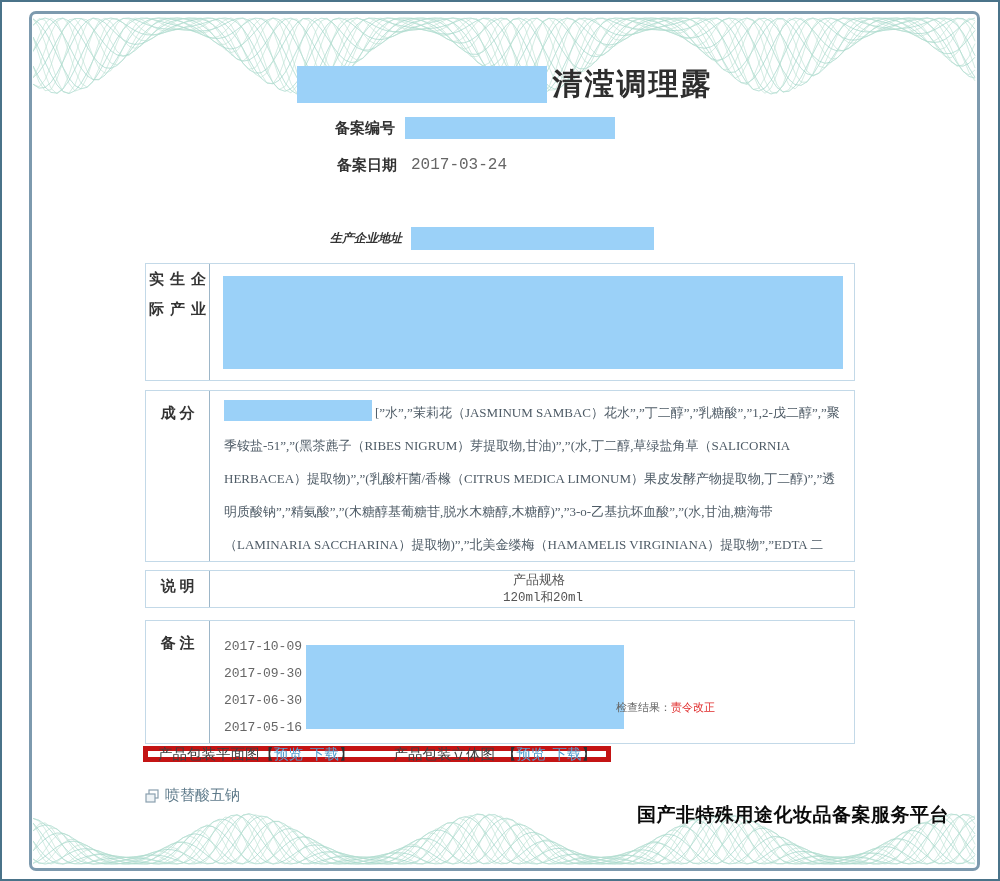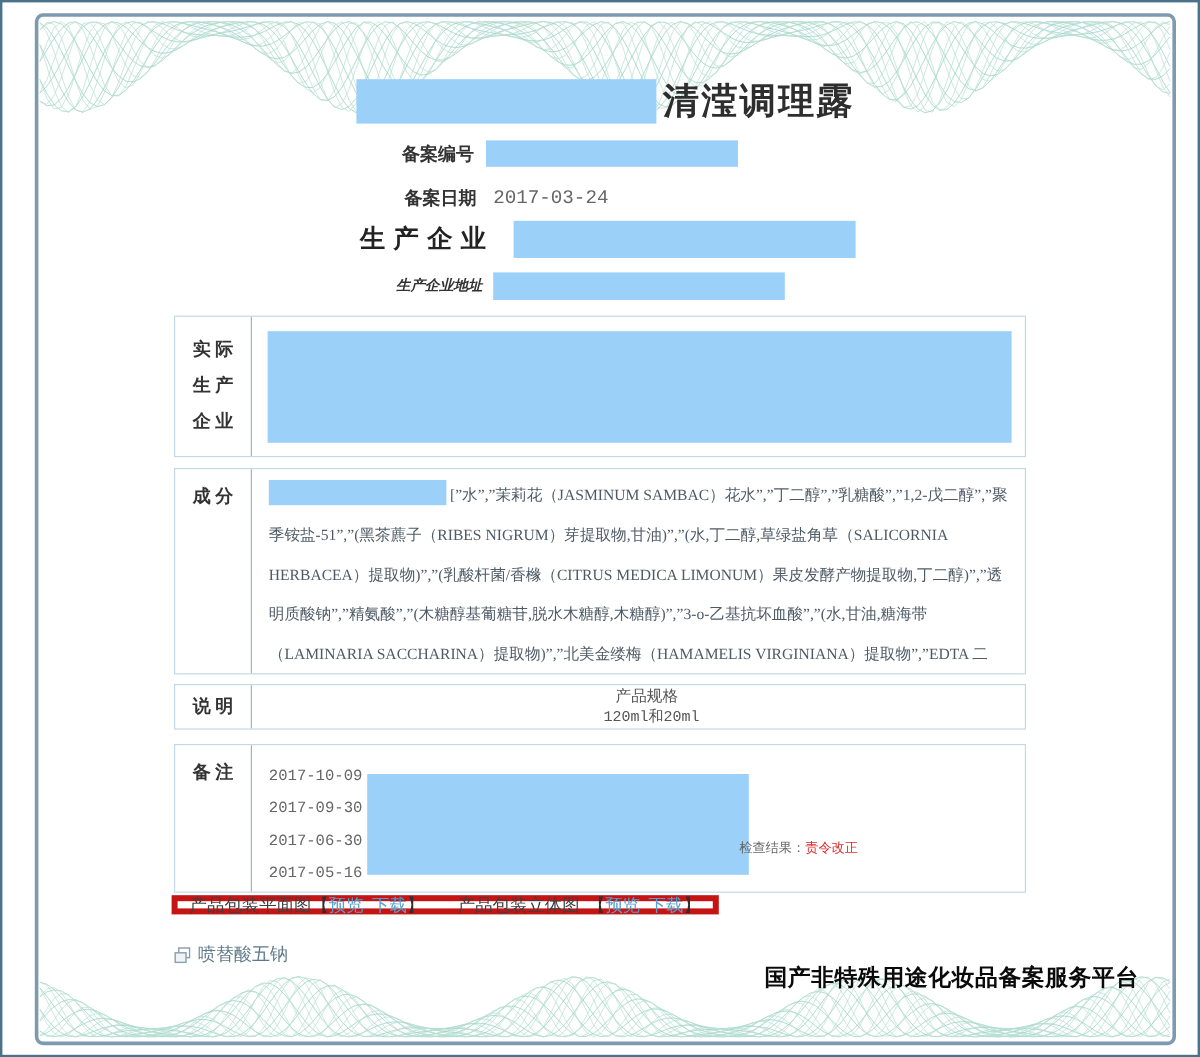--- a/index.html
+++ b/index.html
@@ -33,21 +33,21 @@
   .mfr-label { margin-left:268px; font-weight:bold; font-size:21px; color:#222; letter-spacing:7px; }
   .r-mfr { width:285px; height:31px; margin-left:16px; }
 
   .row-addr { top:211px; height:26px; }
   .addr-label { margin-left:298px; font-weight:600; font-size:12px; color:#333;font-style:italic; }
   .r-addr { width:243px; height:23px; margin-left:9px; }
 
   .sec { position:absolute; left:113px; width:710px; border:1px solid #c3d9e8; background:#fff; }
   .sec-label { position:absolute; left:0; top:0; bottom:0; width:64px; border-right:1px solid #9db6c8;
                font-weight:bold; color:#333; font-size:15px; text-align:center; }
-  .sec-label.mid { display:flex; flex-direction:column; justify-content:center; line-height:30px;text-align:center; }
+  .sec-label.mid { display:flex; flex-direction:row; justify-content:center; line-height:30px;text-align:center; }
   .sec-label.top-align { padding-top:13px; }
 
   #sec-actual { top:249px; height:118px; }
   .r-actual { position:absolute; left:77px; top:12px; width:620px; height:93px; }
 
   #sec-ingredients { top:376px; height:172px; }
   .ing-body { position:absolute; left:64px; right:0; top:0; bottom:0; overflow:hidden;
               padding:5px 14px 0 14px; font-size:13px; line-height:33px; color:#4e5b66; }
   .r-ing { width:148px; height:21px; vertical-align:-4px; margin-right:3px; }
 
@@ -61,21 +61,21 @@
            font-size:13px; color:#666; }
   .dates div { height:27px; line-height:27px; }
   .r-remark { position:absolute; left:160px; top:24px; width:318px; height:84px; }
   .inspection { position:absolute; left:470px; top:76px; font-size:11px; line-height:20px; }
   .inspection .insp-label { color:#666; }
   .inspection .insp-result { color:#e02b2b; }
 
   .attachment-box { position:absolute; left:111px; top:732px; height:16px; border:5px solid #0f172a;
                     display:inline-flex; align-items:center; padding:0 10px; font-size:14.5px; color:#3f3f3f; }
   .att-group { display:inline-flex; align-items:center; }
-  .att-group + .att-group { margin-left:28px;justify-content:flex-end; }
+  .att-group + .att-group { margin-left:40px;justify-content:flex-end; }
   .att-group .bracket { color:#2f2f2f; }
   .att-link { color:#55a0d0; text-decoration:none; cursor:pointer; }
   .att-link + .att-link { margin-left:7px; }
   .att-group .sp { width:7px; }
 
   .history { position:absolute; left:113px; top:772px; display:flex; align-items:center; gap:6px;
              font-size:15px; color:#5e7a8a; cursor:pointer; }
 
   .footer-brand { position:absolute; right:28px; top:788px; z-index:3;
                   font-family:"Liberation Sans", sans-serif; font-weight:800; font-size:19px;
@@ -158,24 +158,20 @@
     <div class="row row-filing-no">
       <span class="lbl">备案编号</span>
       <span class="redact r-filing" style="background: rgb(155, 209, 248);"></span>
     </div>
 
     <div class="row row-filing-date">
       <span class="lbl">备案日期</span>
       <span class="val-mono">2017-03-24</span>
     </div>
 
-    <div class="row row-mfr">
-      <span class="mfr-label">生产企业</span>
-      <span class="redact r-mfr" style="background: rgb(155, 209, 248);"></span>
-    </div>
 
     <div class="row row-addr">
       <span class="addr-label">生产企业地址</span>
       <span class="redact r-addr" style="background: rgb(155, 209, 248);"></span>
     </div>
 
     <div class="sec" id="sec-actual">
       <div class="sec-label mid">
         <div>实 际</div>
         <div>生 产</div>

